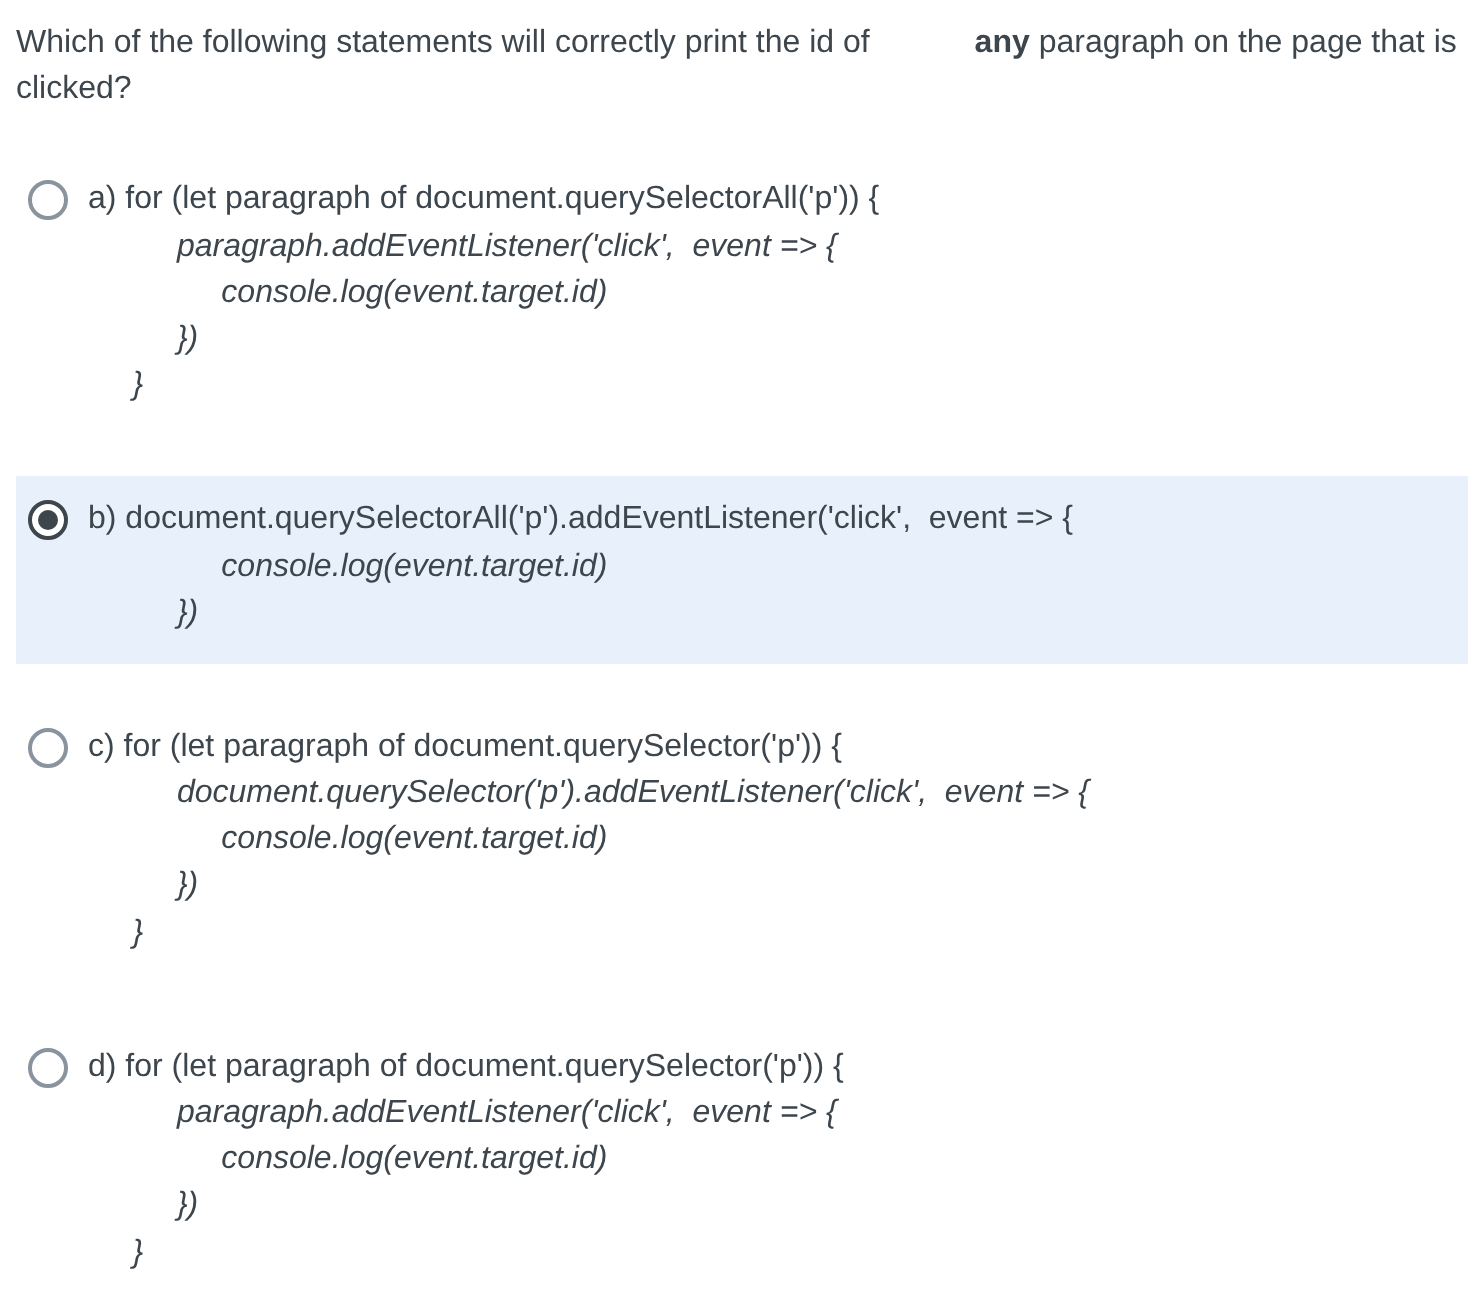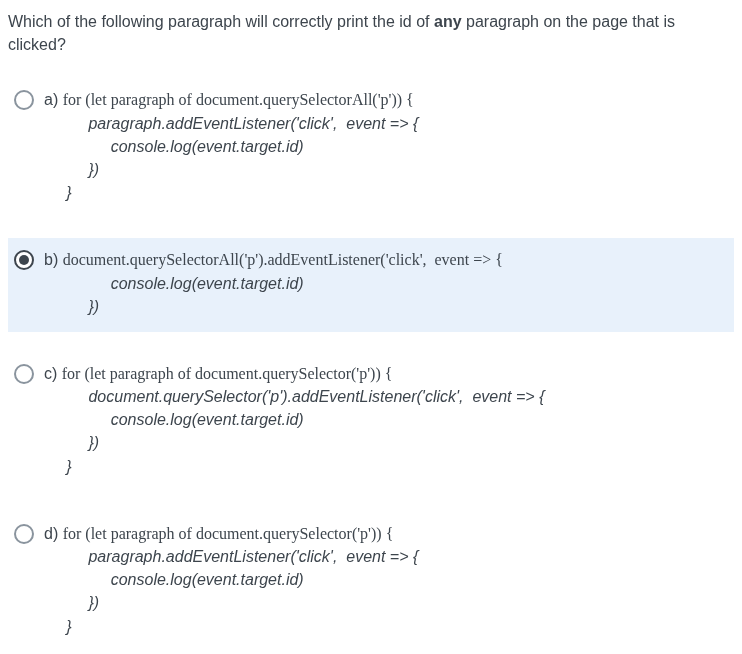--- a/index.html
+++ b/index.html
@@ -9,21 +9,21 @@
     font-family: "Segoe UI", "Helvetica Neue", Arial, sans-serif;
     font-size: 16px;
     line-height: 1.45;
     color: #3d454d;
     background: #ffffff;
     width: 742px;
   }
   .question {
     margin-bottom: 22px;
   }
-  .question b { font-weight: 700; }
+  .question b { font-weight: 700; margin-left: 48px; }
   .option {
     display: flex;
     align-items: flex-start;
     padding: 10px 6px 14px 6px;
   }
   .option.selected {
     background: #e8f1fb;
   }
   .radio {
     flex: 0 0 20px;
@@ -50,40 +50,40 @@
     left: 3px;
   }
   .optbody {
     flex: 1;
   }
   .letter {
     display: inline;
   }
   .codeblock {
     display: inline;
-    font-family: Liberation Serif, serif;  
+    font-family: Liberation Sans, sans-serif;  
     white-space: pre;
     vertical-align: top;
   }
   .code-rest {
     display: block;
     white-space: pre;
     font-family: inherit;
     margin-left: 0;
     font-style: italic;
   }
   .gap {
     height: 20px;
   }
 </style>
 </head>
 <body>
 
 <div class="question">
-  <span>Which of the following paragraph will correctly print the id of </span><b>any</b><span> paragraph on the page that is clicked?</span>
+  <span>Which of the following statements will correctly print the id of </span><b>any</b><span> paragraph on the page that is clicked?</span>
 </div>
 
 <div class="option">
   <div class="radio"></div>
   <div class="optbody">
     <span class="letter">a)  </span>
     <span class="codeblock">for (let paragraph of document.querySelectorAll('p')) {</span>
     <span class="code-rest">          paragraph.addEventListener('click',  event =&gt; {
                console.log(event.target.id)
           })

